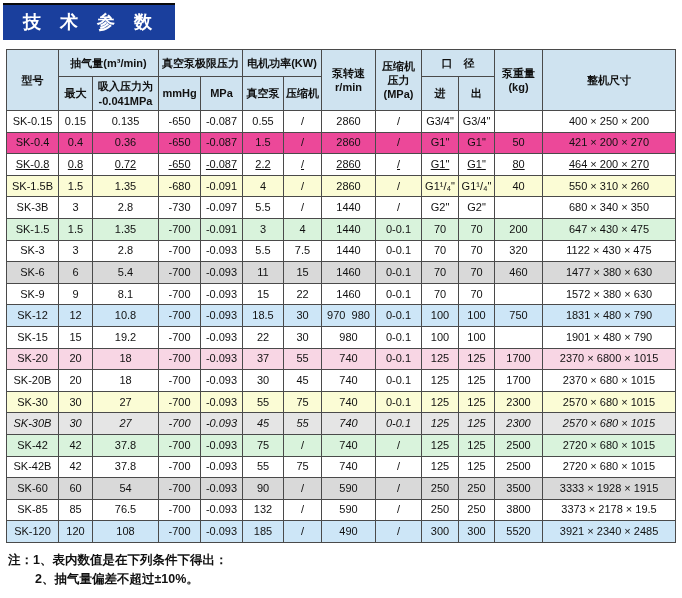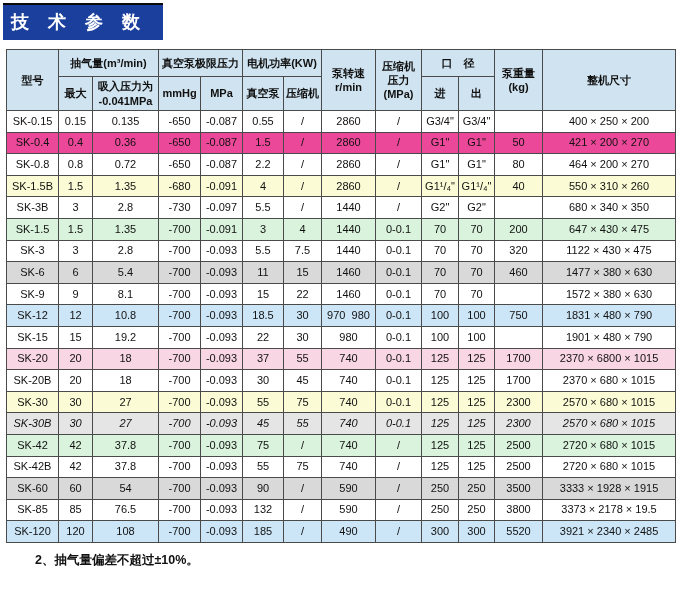--- a/index.html
+++ b/index.html
@@ -11,21 +11,21 @@
     overflow:hidden;
   }
   .title-bar{
     display:inline-block;
     margin:3px 0 9px 3px;
     background:#1a3f9d;
     color:#ffffff;
     font-size:18px;
     font-weight:bold;
     letter-spacing:7px;
-    padding:5px 16px 6px 8px;
+    padding:5px 16px 6px 20px;
     border-top:2px solid #0a0a0a;
   }
   table.spec{
     border-collapse:collapse;
     table-layout:fixed;
     width:670px;
     margin-left:6px;
   }
   .spec th,.spec td{
     border:1px solid #4a4a4a;
@@ -134,21 +134,21 @@
         <td>-0.087</td>
         <td>1.5</td>
         <td>/</td>
         <td>2860</td>
         <td>/</td>
         <td>G1"</td>
         <td>G1"</td>
         <td>50</td>
         <td>421 × 200 × 270</td>
       </tr>
-      <tr style="background: rgb(255, 255, 255);">
+      <tr style="background: rgb(255, 255, 255); text-decoration: underline;">
         <td>SK-0.8</td>
         <td>0.8</td>
         <td>0.72</td>
         <td>-650</td>
         <td>-0.087</td>
         <td>2.2</td>
         <td>/</td>
         <td>2860</td>
         <td>/</td>
         <td>G1"</td>
@@ -408,17 +408,18 @@
         <td>/</td>
         <td>300</td>
         <td>300</td>
         <td>5520</td>
         <td>3921 × 2340 × 2485</td>
       </tr>
     </tbody>
 </table>
 
 <div class="notes">
+  <p class="n1">注：1、表内数值是在下列条件下得出：</p>
   <p class="n3">2、抽气量偏差不超过±10%。</p>
 </div>
 
 
 
 
 </body></html>

